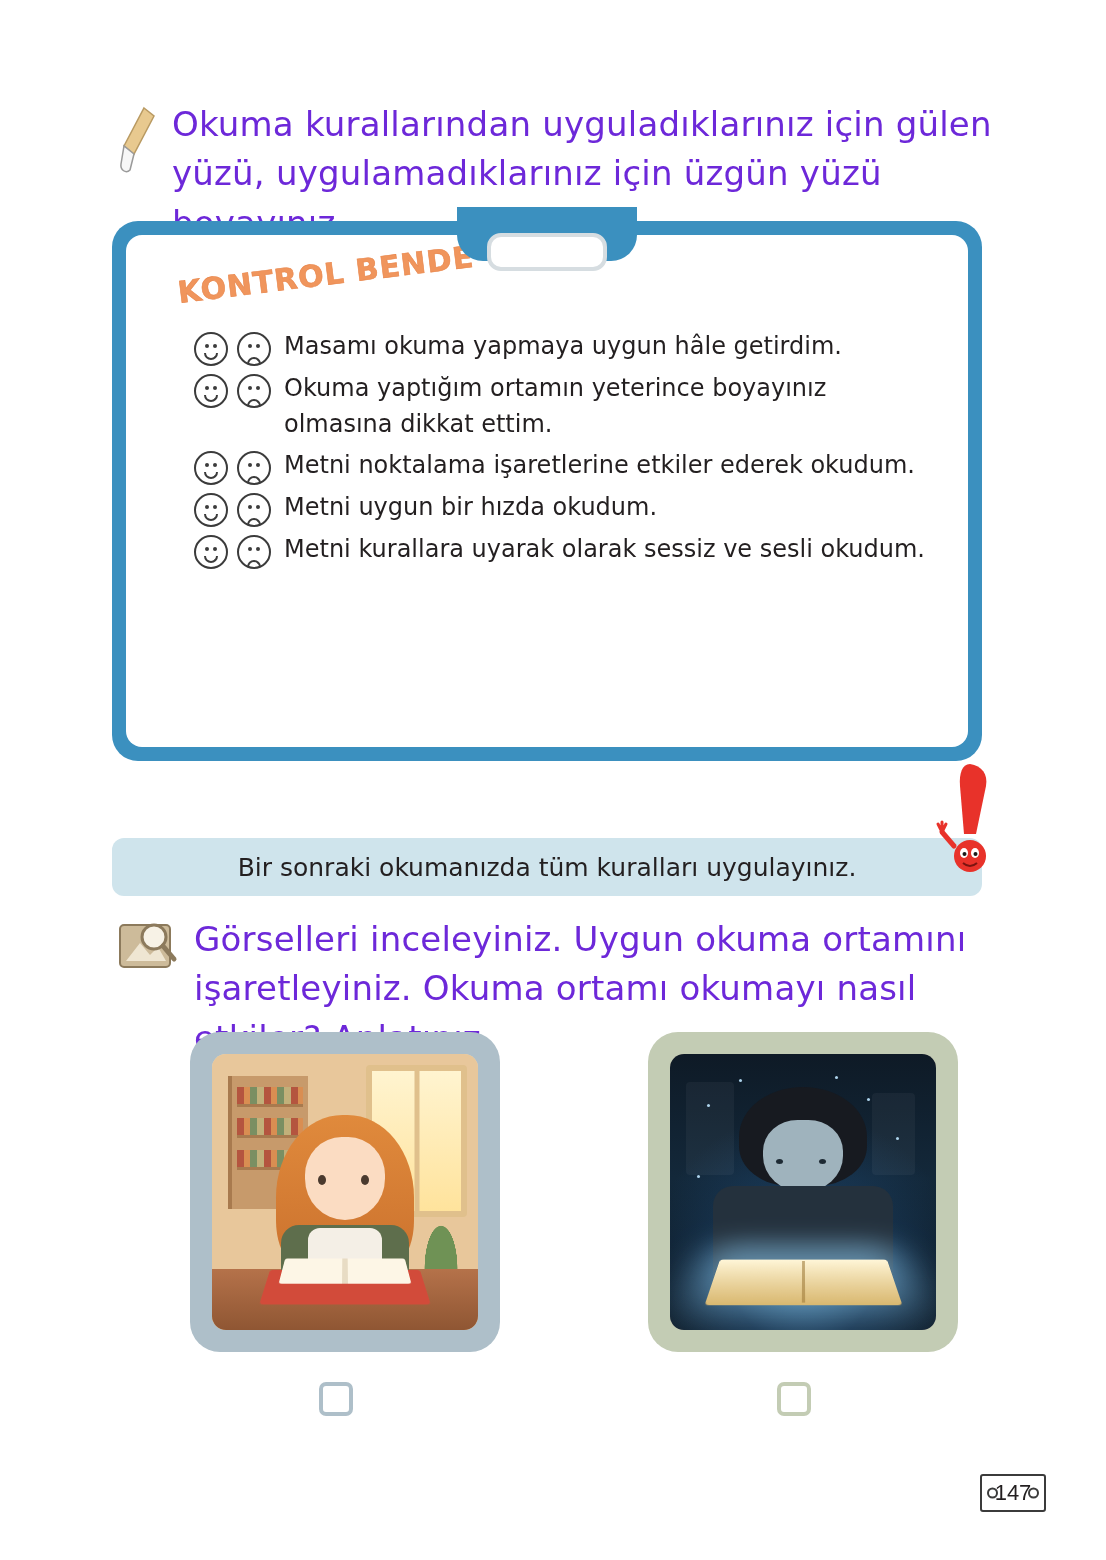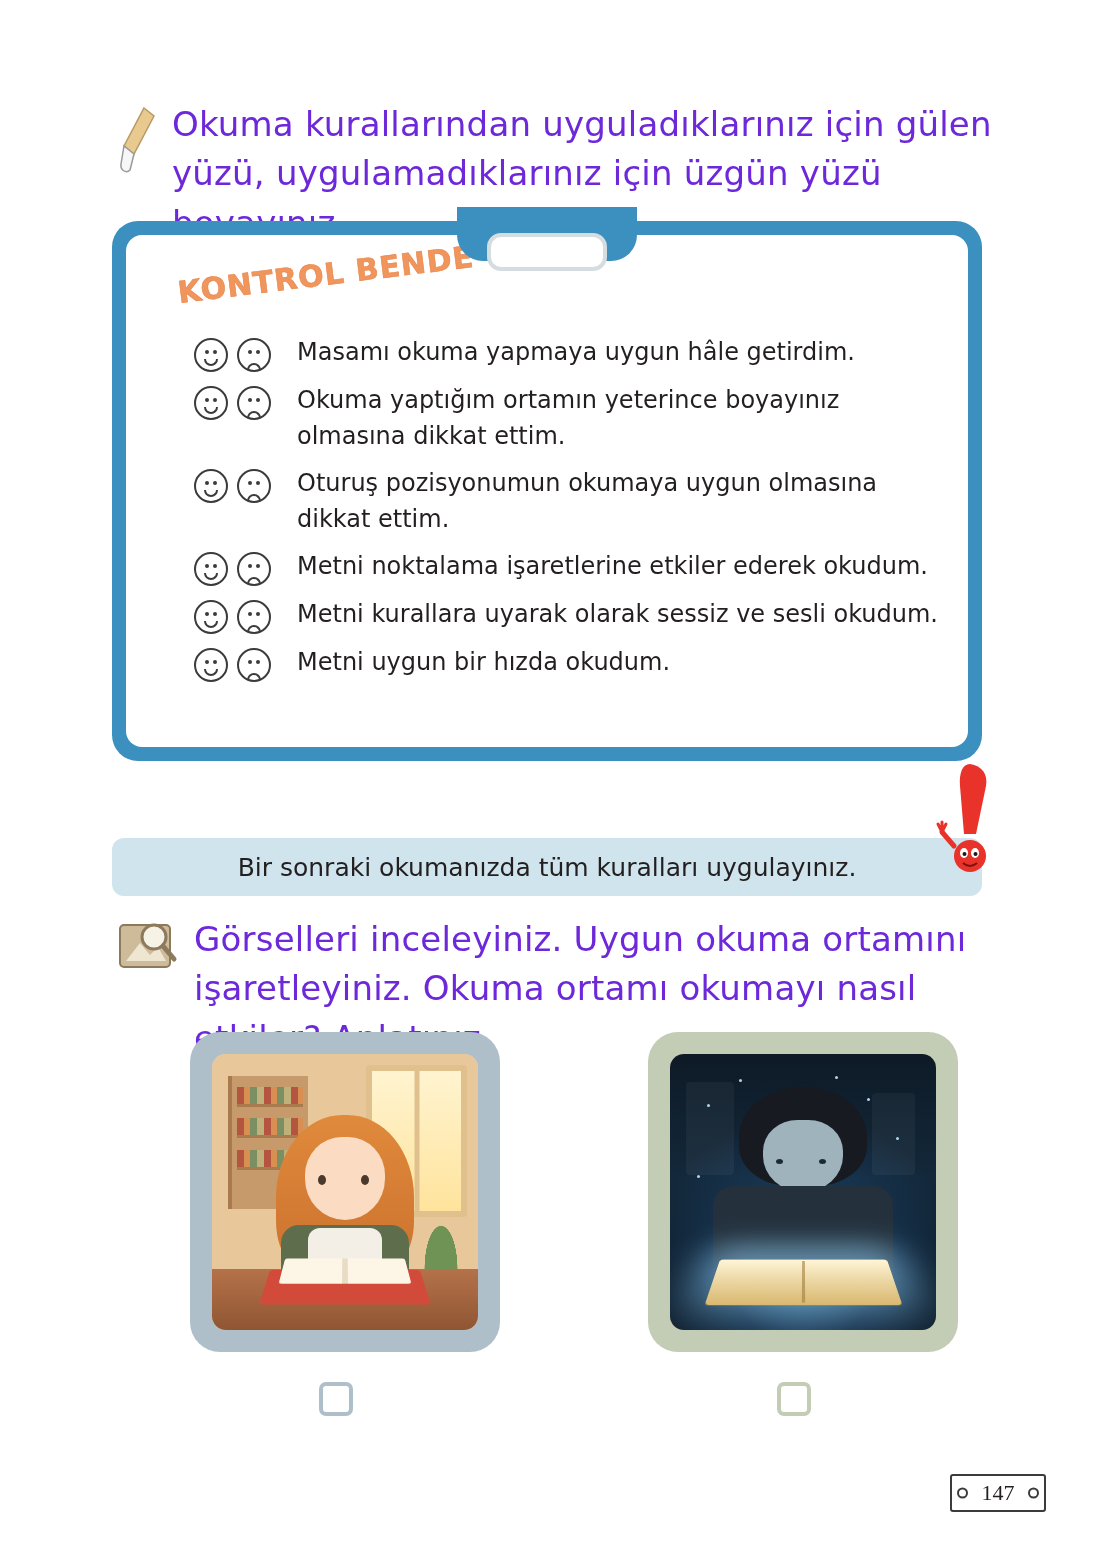--- a/index.html
+++ b/index.html
@@ -93,22 +93,22 @@
     letter-spacing: 1px;
     transform: rotate(-7deg);
     transform-origin: left center;
     margin: 4px 0 14px 22px;
     display: inline-block;
     -webkit-text-stroke: 0.6px #e8854a;
   }
   .check-row {
     display: flex;
     align-items: flex-start;
-    gap: 26px;
-    margin: 10px 0 4px 38px;
+    gap: 13px;
+    margin: 4px 0 4px 38px;
   }
   .faces { display: flex; gap: 9px; flex: 0 0 auto; padding-top: 4px; }
   .face {
     width: 34px;
     height: 34px;
     border-radius: 50%;
     border: 2px solid #3b3b3b;
     position: relative;
     background: #fff;
     flex: 0 0 34px;
@@ -355,28 +355,28 @@
     background: #ffffff;
   }
   #checkbox-1 { left: 319px; top: 1382px; border: 4px solid #aebfc9; }
   #checkbox-2 { left: 777px; top: 1382px; border: 4px solid #c3ccb4; }
 
   
   #page-number {
     position: absolute;
     right: 60px;
     bottom: 48px;
-    width: 96px;
+    width: 66px;
     height: 38px;
     border: 2px solid #3b3b3b;
     border-radius: 3px;
     display: flex;
     align-items: center;
     justify-content: center;
-    font-family: Liberation Serif, serif;
+    font-family: Liberation Sans, sans-serif;
     font-size: 22px;
     color: #231f20;
   }
   #page-number:before, #page-number:after {
     content: "";
     position: absolute;
     width: 7px; height: 7px;
     border: 2px solid #3b3b3b;
     border-radius: 50%;
     top: 50%;
@@ -429,82 +429,67 @@
         </span>
         <span class="face sad">
           <i class="eye l"></i>
             <i class="eye r"></i>
             <i class="mouth"></i>
         </span>
       </div>
       <div class="check-text">Okuma yaptığım ortamın yeterince boyayınız olmasına dikkat ettim.</div>
     </div>
 
+
     <div class="check-row">
       <div class="faces">
         <span class="face happy">
           <i class="eye l"></i>
             <i class="eye r"></i>
             <i class="mouth"></i>
         </span>
         <span class="face sad">
           <i class="eye l"></i>
             <i class="eye r"></i>
             <i class="mouth"></i>
         </span>
       </div>
-      <div class="check-text">Oturuş pozisyonumun okumaya uygun olmasına dikkat ettim.</div>
+      <div class="check-text">Metni noktalama işaretlerine etkiler ederek okudum.</div>
     </div>
 
     <div class="check-row">
       <div class="faces">
         <span class="face happy">
           <i class="eye l"></i>
             <i class="eye r"></i>
             <i class="mouth"></i>
         </span>
         <span class="face sad">
           <i class="eye l"></i>
             <i class="eye r"></i>
             <i class="mouth"></i>
         </span>
       </div>
-      <div class="check-text">Metni noktalama işaretlerine etkiler ederek okudum.</div>
+      <div class="check-text">Metni uygun bir hızda okudum.</div>
     </div>
 
     <div class="check-row">
       <div class="faces">
         <span class="face happy">
           <i class="eye l"></i>
             <i class="eye r"></i>
             <i class="mouth"></i>
         </span>
         <span class="face sad">
           <i class="eye l"></i>
             <i class="eye r"></i>
             <i class="mouth"></i>
         </span>
       </div>
       <div class="check-text">Metni kurallara uyarak olarak sessiz ve sesli okudum.</div>
-    </div>
-
-    <div class="check-row">
-      <div class="faces">
-        <span class="face happy">
-          <i class="eye l"></i>
-            <i class="eye r"></i>
-            <i class="mouth"></i>
-        </span>
-        <span class="face sad">
-          <i class="eye l"></i>
-            <i class="eye r"></i>
-            <i class="mouth"></i>
-        </span>
-      </div>
-      <div class="check-text">Metni uygun bir hızda okudum.</div>
     </div>
   </div>
 </div>
 
 <div id="banner">
   <div id="banner-text">Bir sonraki okumanızda tüm kuralları uygulayınız.</div>
 </div>
 <div id="exclam-mascot">
   <svg viewBox="0 0 70 120" width="70" height="120">
     <path d="M40 4 C52 6 58 14 56 26 L46 74 L34 74 L30 26 C29 14 32 4 40 4 Z" fill="#e8322a"></path>

